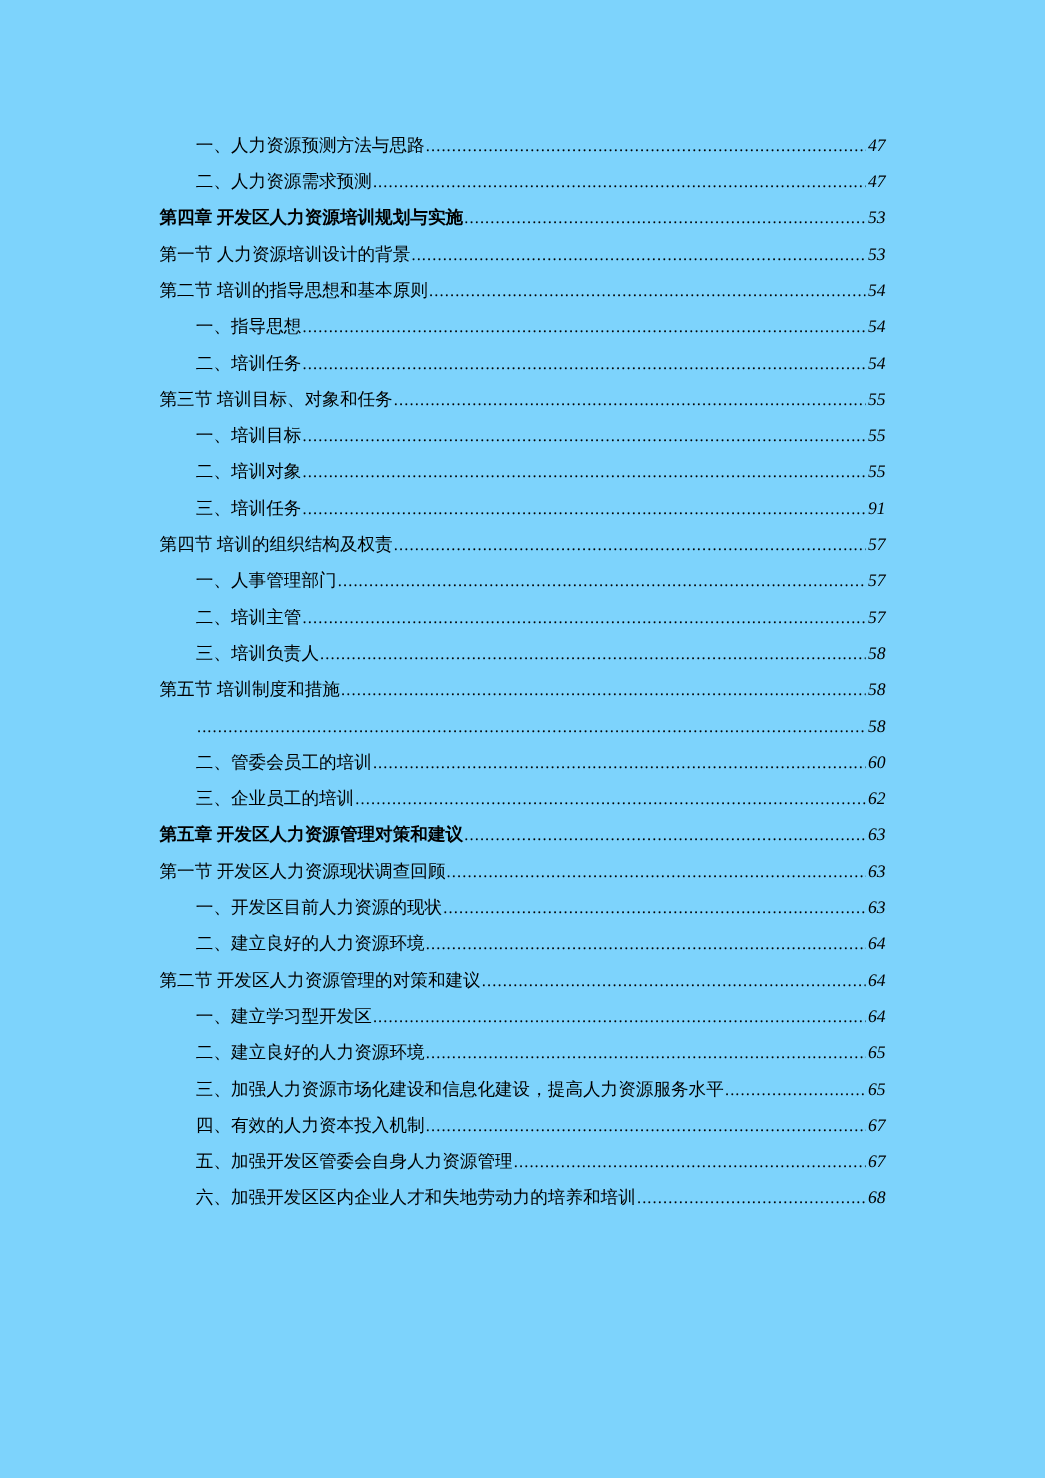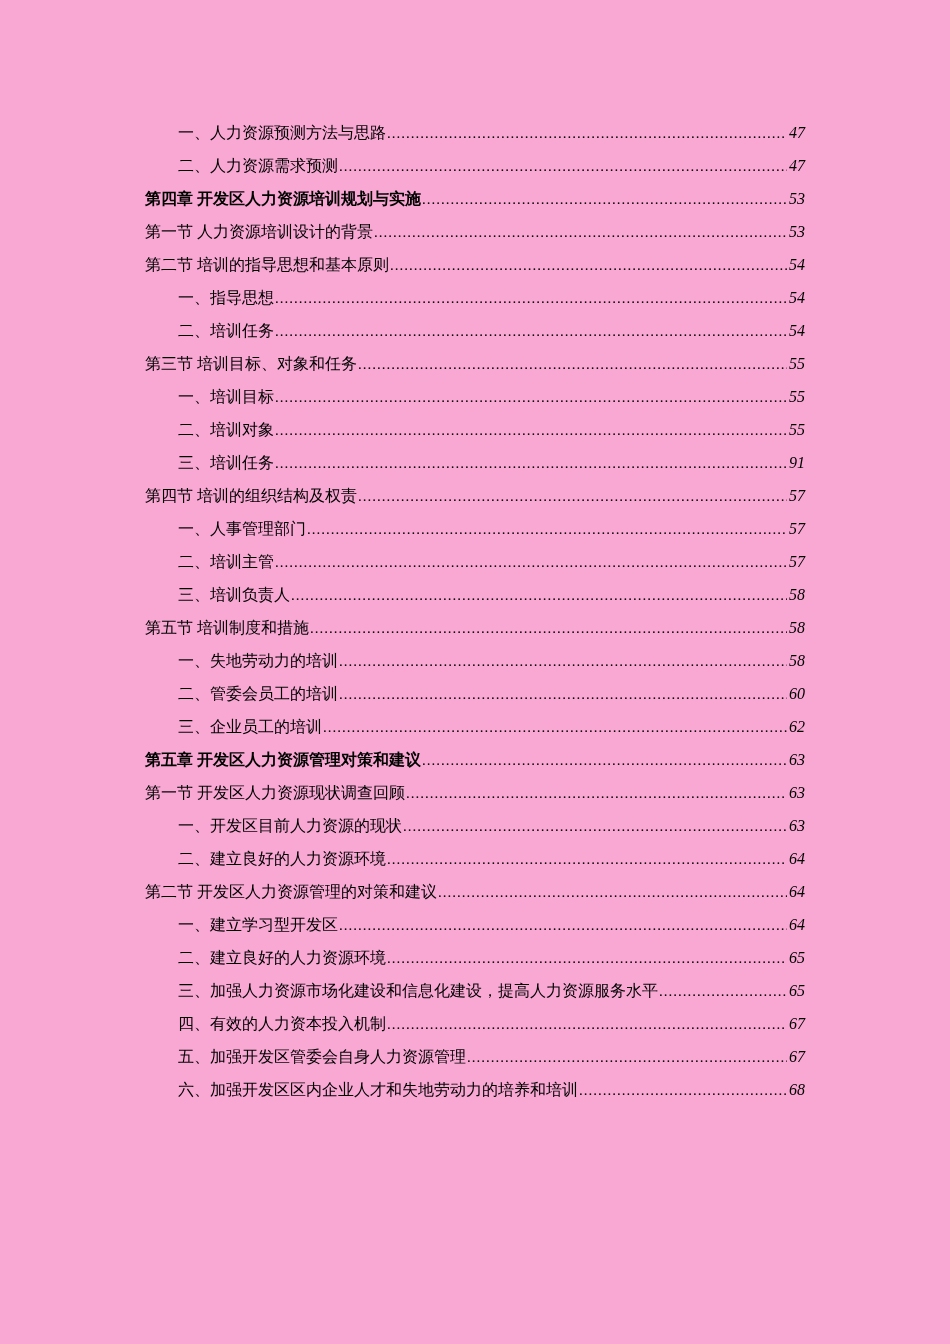--- a/index.html
+++ b/index.html
@@ -12,21 +12,21 @@
     height: 1344px;
     font-family: "Liberation Serif", "DejaVu Serif", serif;
     color: #000000;
     overflow: hidden;
   }
   .page {
     box-sizing: border-box;
     width: 950px;
     height: 1344px;
     padding: 116px 145px 40px 145px;
-    background: #f9a8d4;
+    background: #7dd3fc;
   }
   .toc {
     width: 100%;
   }
   .toc-row {
     display: flex;
     align-items: baseline;
     height: 33px;
     font-size: 16px;
     line-height: 33px;
@@ -149,21 +149,20 @@
         <span class="toc-label">三、培训负责人</span>
         <span class="toc-dots"></span>
         <span class="toc-page">58</span>
       </div>
       <div class="toc-row level-1">
         <span class="toc-label">第五节 培训制度和措施</span>
         <span class="toc-dots"></span>
         <span class="toc-page">58</span>
       </div>
       <div class="toc-row level-2">
-        <span class="toc-label">一、失地劳动力的培训</span>
         <span class="toc-dots"></span>
         <span class="toc-page">58</span>
       </div>
       <div class="toc-row level-2">
         <span class="toc-label">二、管委会员工的培训</span>
         <span class="toc-dots"></span>
         <span class="toc-page">60</span>
       </div>
       <div class="toc-row level-2">
         <span class="toc-label">三、企业员工的培训</span>

